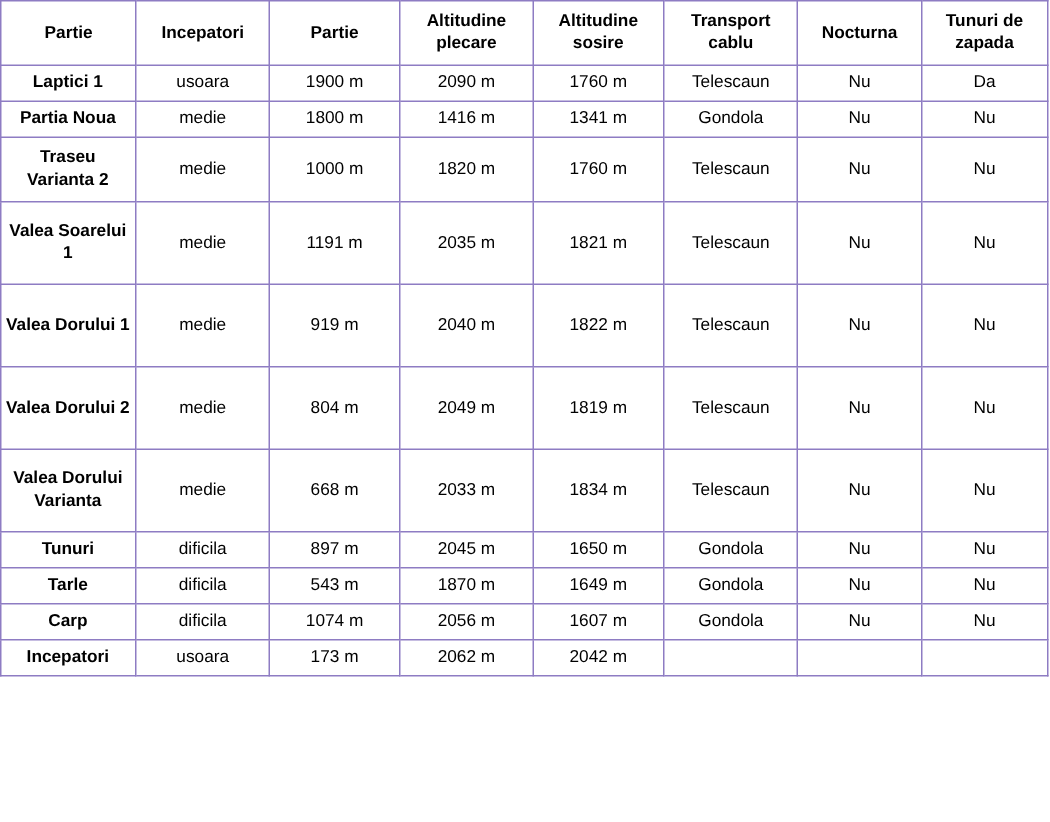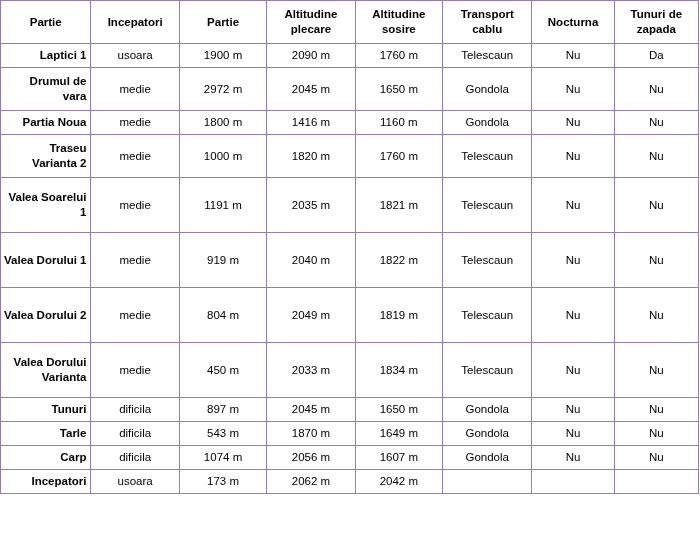--- a/index.html
+++ b/index.html
@@ -40,21 +40,21 @@
   #slope-table thead th {
     font-weight: bold;
     text-align: center;
     height: 38px;
     padding: 2px 3px;
   }
   #slope-table tbody td {
     text-align: center;
   }
   #slope-table tbody td.name {
-    text-align: right;
+    text-align: center;
     font-weight: bold;
     padding-left: 3px;
   }
   tr.h1 td { height: 17px; }
   tr.h2 td { height: 36px; }
   tr.h3 td { height: 48px; }
 </style>
 </head>
 <body>
 
@@ -85,36 +85,26 @@
       <tr class="h1">
         <td class="name">Laptici 1</td>
         <td>usoara</td>
         <td>1900 m</td>
         <td>2090 m</td>
         <td>1760 m</td>
         <td>Telescaun</td>
         <td>Nu</td>
         <td>Da</td>
       </tr>
-      <tr class="h2">
-        <td class="name">Drumul de vara</td>
-        <td>medie</td>
-        <td>2972 m</td>
-        <td>2045 m</td>
-        <td>1650 m</td>
-        <td>Gondola</td>
-        <td>Nu</td>
-        <td>Nu</td>
-      </tr>
       <tr class="h1">
         <td class="name">Partia Noua</td>
         <td>medie</td>
         <td>1800 m</td>
         <td>1416 m</td>
-        <td>1160 m</td>
+        <td>1341 m</td>
         <td>Gondola</td>
         <td>Nu</td>
         <td>Nu</td>
       </tr>
       <tr class="h2">
         <td class="name">Traseu Varianta 2</td>
         <td>medie</td>
         <td>1000 m</td>
         <td>1820 m</td>
         <td>1760 m</td>
@@ -148,21 +138,21 @@
         <td>804 m</td>
         <td>2049 m</td>
         <td>1819 m</td>
         <td>Telescaun</td>
         <td>Nu</td>
         <td>Nu</td>
       </tr>
       <tr class="h3">
         <td class="name">Valea Dorului Varianta</td>
         <td>medie</td>
-        <td>450 m</td>
+        <td>668 m</td>
         <td>2033 m</td>
         <td>1834 m</td>
         <td>Telescaun</td>
         <td>Nu</td>
         <td>Nu</td>
       </tr>
       <tr class="h1">
         <td class="name">Tunuri</td>
         <td>dificila</td>
         <td>897 m</td>

